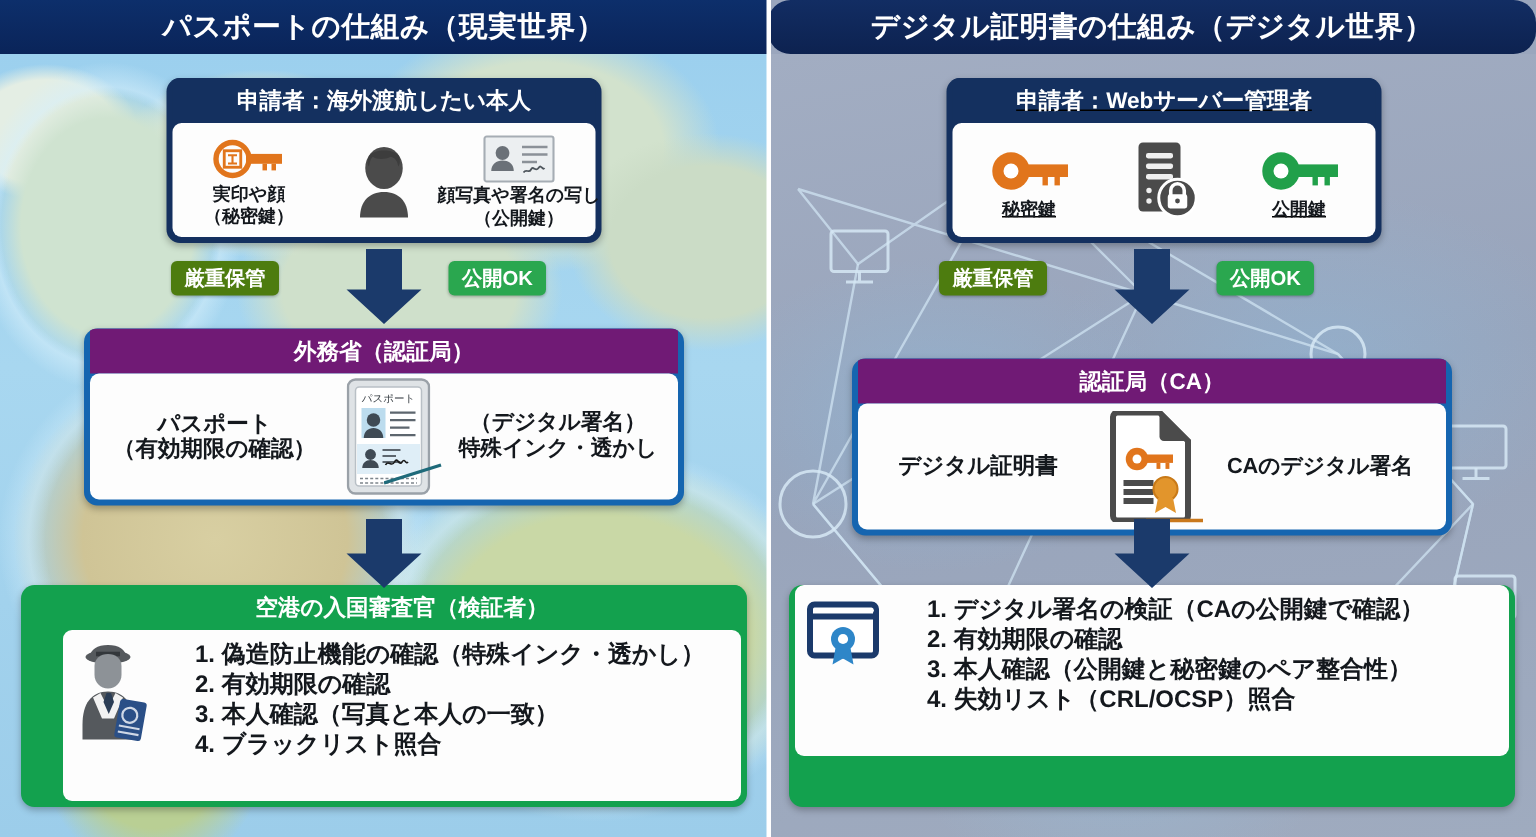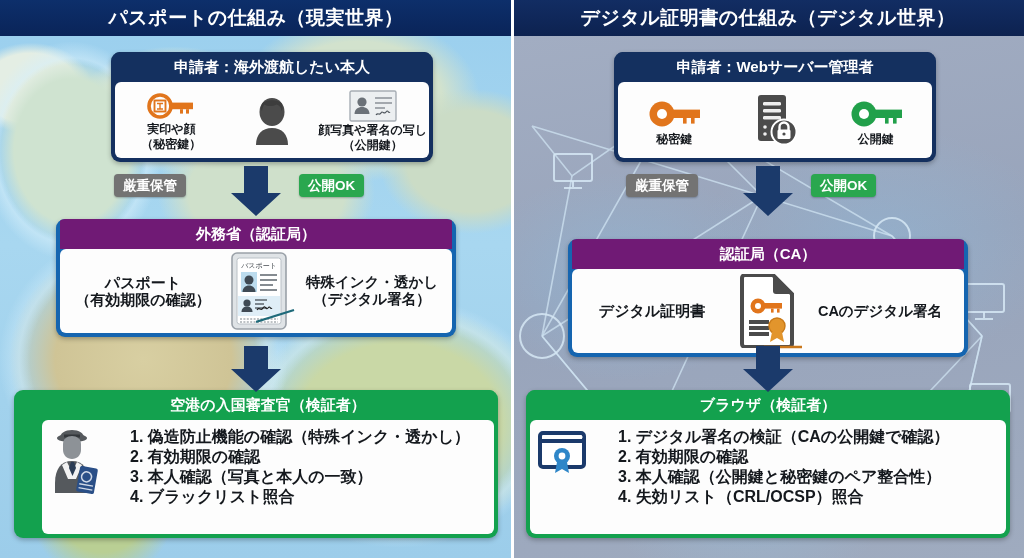--- a/index.html
+++ b/index.html
@@ -50,21 +50,21 @@
   }
   .net-svg { position: absolute; inset: 36px 0 0 0; width: 512px; height: 522px; }
 
   
   .title-bar {
     position: absolute; top: 0; left: 0; width: 512px; height: 36px;
     background: linear-gradient(180deg, #0d2f6b 0%, #0a2459 100%);
     display: flex; align-items: center; justify-content: center;
     z-index: 6;
   }
-  .panel-right .title-bar { background: linear-gradient(180deg,#122d63 0%, #0d2250 100%); }
+  .panel-right .title-bar { background: linear-gradient(180deg,#122d63 0%, #0d2250 100%); border-radius: 15px; }
   .title-text {
     color: #ffffff; font-size: 19px; font-weight: bold;
     letter-spacing: .5px; white-space: nowrap; text-align: right;
   }
   .divider {
     position: absolute; top: 0; left: 511px; width: 3px; height: 558px;
     background: #ffffff; z-index: 9;
   }
 
   
@@ -85,41 +85,41 @@
   .card-body { background: #fdfdfd; }
 
   .card.navy-frame  { background: #14305f; padding: 0 4px 4px; }
   .card.blue-frame  { background: #1565b0; padding: 0 4px 4px; }
   .card.green-frame { background: #13a14e; padding: 0 4px 4px; }
   .card.navy-frame  .card-body,
   .card.blue-frame  .card-body,
   .card.green-frame .card-body { border-radius: 6px; }
 
   
-  .applicant { top: 52px; width: 322px; height: 110px; }
+  .applicant { top: 52px; width: 290px; height: 110px; }
   .applicant .card-body {
     height: 76px; display: flex; align-items: center;
     justify-content: space-around; padding: 2px 6px 0;
   }
   .app-item { display: flex; flex-direction: column; align-items: center; width: 33%; }
   .app-cap {
     font-size: 12px; font-weight: bold; color: #14181d;
     line-height: 1.06; text-align: center; white-space: nowrap; margin-top: 2px;
   }
   .app-cap.two { font-size: 12px; }
 
   
   .badge {
     position: absolute; z-index: 5;
     height: 23px; padding: 0 9px; border-radius: 4px;
     display: flex; align-items: center; justify-content: center;
     color: #ffffff; font-size: 13.5px; font-weight: bold; white-space: nowrap;
     box-shadow: 0 1px 2px rgba(0,0,0,.25);
   }
-  .badge-orange { background: #737373; }
+  .badge-orange { background: #4d7c0f; }
   .badge-green  { background: #2aa74f; }
 
   
   .arrow { position: absolute; z-index: 5; }
 
   
   .ca-box { width: 400px; height: 118px; }
   .ca-box .card-body { height: 84px; display: flex; align-items: center; }
 
   .pp-left-label {
@@ -232,22 +232,22 @@
             <path d="M10.5 60c0-3.4 2.4-5.4 5.5-5.4s5.5 2 5.5 5.4z" fill="#3f4a54"></path>
             <path d="M24 48h12M24 52h9M24 56h12" stroke="#5d666e" stroke-width="1.3"></path>
             <path d="M26 58c2-4 4 2 6-2s3 3 5 0 2.5 2 4 0" stroke="#1a1a1a" stroke-width="1.1" fill="none"></path>
             <path d="M9 67h38M9 70h38" stroke="#7d858c" stroke-width="1.1" stroke-dasharray="2 1.4"></path>
           </svg>
         </div>
         <div style="width:160px; text-align:center; position:relative;">
           <svg style="position:absolute; left:-36px; top:34px;" width="40" height="16" viewBox="0 0 40 16">
             <path d="M0 14L38 2" stroke="#1e6a7a" stroke-width="2.2" fill="none"></path>
           </svg>
+          <div class="pp-right-label">（デジタル署名）</div>
           <div class="pp-right-label">特殊インク・透かし</div>
-          <div class="pp-right-label">（デジタル署名）</div>
         </div>
       </div>
     </div>
 
     <div class="arrow" style="left:228px; top:346px;">
       <svg width="56" height="48" viewBox="0 0 56 48">
         <path d="M16 0h24v23h13L28 46 3 23h13z" fill="#1b3a6b"></path>
       </svg>
     </div>
 
@@ -307,21 +307,21 @@
         <path d="M472 276v7M463 283h18"></path>
         <rect x="458" y="348" width="40" height="28" rx="2"></rect>
         <path d="M478 376v7M469 383h18"></path>
       </g>
     </svg>
 
     <div class="title-bar">
       <span class="title-text">デジタル証明書の仕組み（デジタル世界）</span>
     </div>
 
-    <div class="card navy-frame applicant" style="left:102px;">
+    <div class="card navy-frame applicant" style="left:119px;text-decoration:underline;">
       <div class="card-head head-navy">申請者：Webサーバー管理者</div>
       <div class="card-body">
 
         <div class="app-item">
           <span>
             <svg class="svg-ico" width="54" height="34" viewBox="0 0 54 34">
               <circle cx="15" cy="17" r="12.5" fill="#e1751c"></circle>
               <circle cx="15" cy="17" r="5" fill="#ffffff"></circle>
               <rect x="25" y="12.6" width="28" height="8.4" fill="#e1751c"></rect>
               <rect x="36" y="21" width="3.6" height="5.6" fill="#e1751c"></rect>
@@ -403,21 +403,20 @@
       </div>
     </div>
 
     <div class="arrow" style="left:228px; top:346px;">
       <svg width="56" height="48" viewBox="0 0 56 48">
         <path d="M16 0h24v23h13L28 46 3 23h13z" fill="#1b3a6b"></path>
       </svg>
     </div>
 
     <div class="card green-frame verifier" style="left:14px; top:390px;">
-      <div class="card-head head-green">ブラウザ（検証者）</div>
       <div class="card-body">
         <div class="vicon">
           <svg class="svg-ico" width="48" height="48" viewBox="0 0 48 48">
             <rect x="2" y="4" width="44" height="34" rx="3" fill="#ffffff" stroke="#1b3a6b" stroke-width="4"></rect>
             <path d="M2 12h44" stroke="#1b3a6b" stroke-width="4"></path>
             <circle cx="33" cy="8" r="1.6" fill="#ffffff"></circle>
             <circle cx="38" cy="8" r="1.6" fill="#ffffff"></circle>
             <circle cx="43" cy="8" r="1.6" fill="#ffffff"></circle>
             <circle cx="24" cy="27" r="8" fill="#2e86c8"></circle>
             <circle cx="24" cy="27" r="3.4" fill="#ffffff"></circle>

